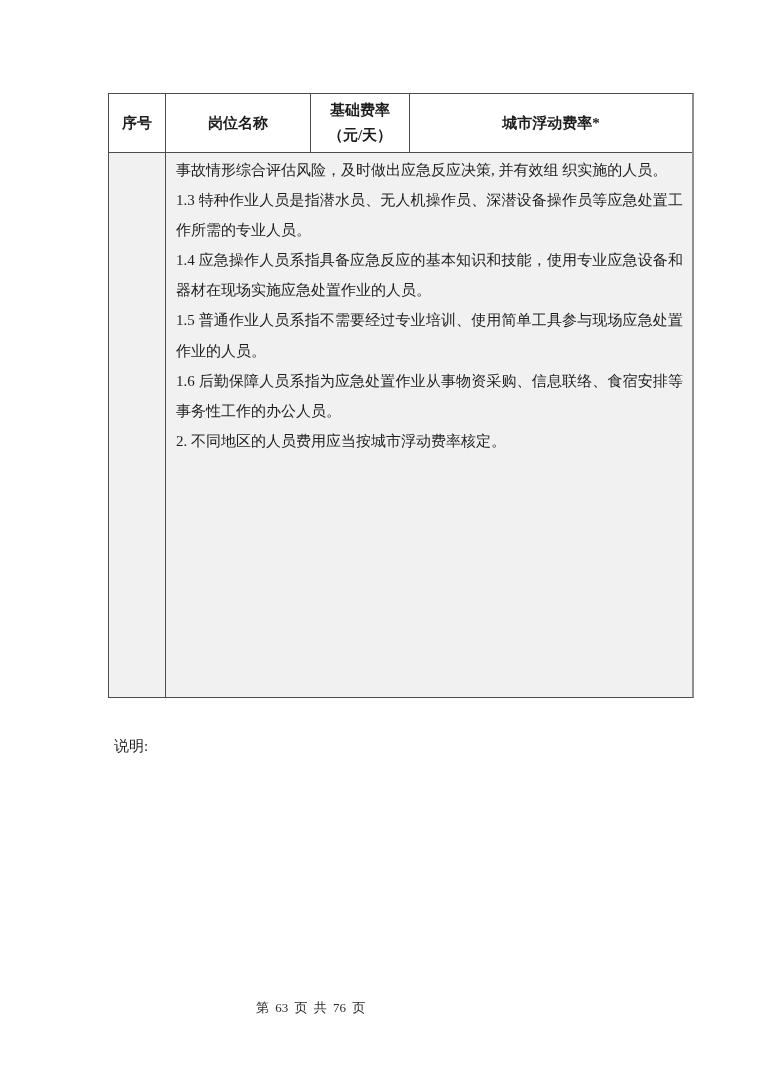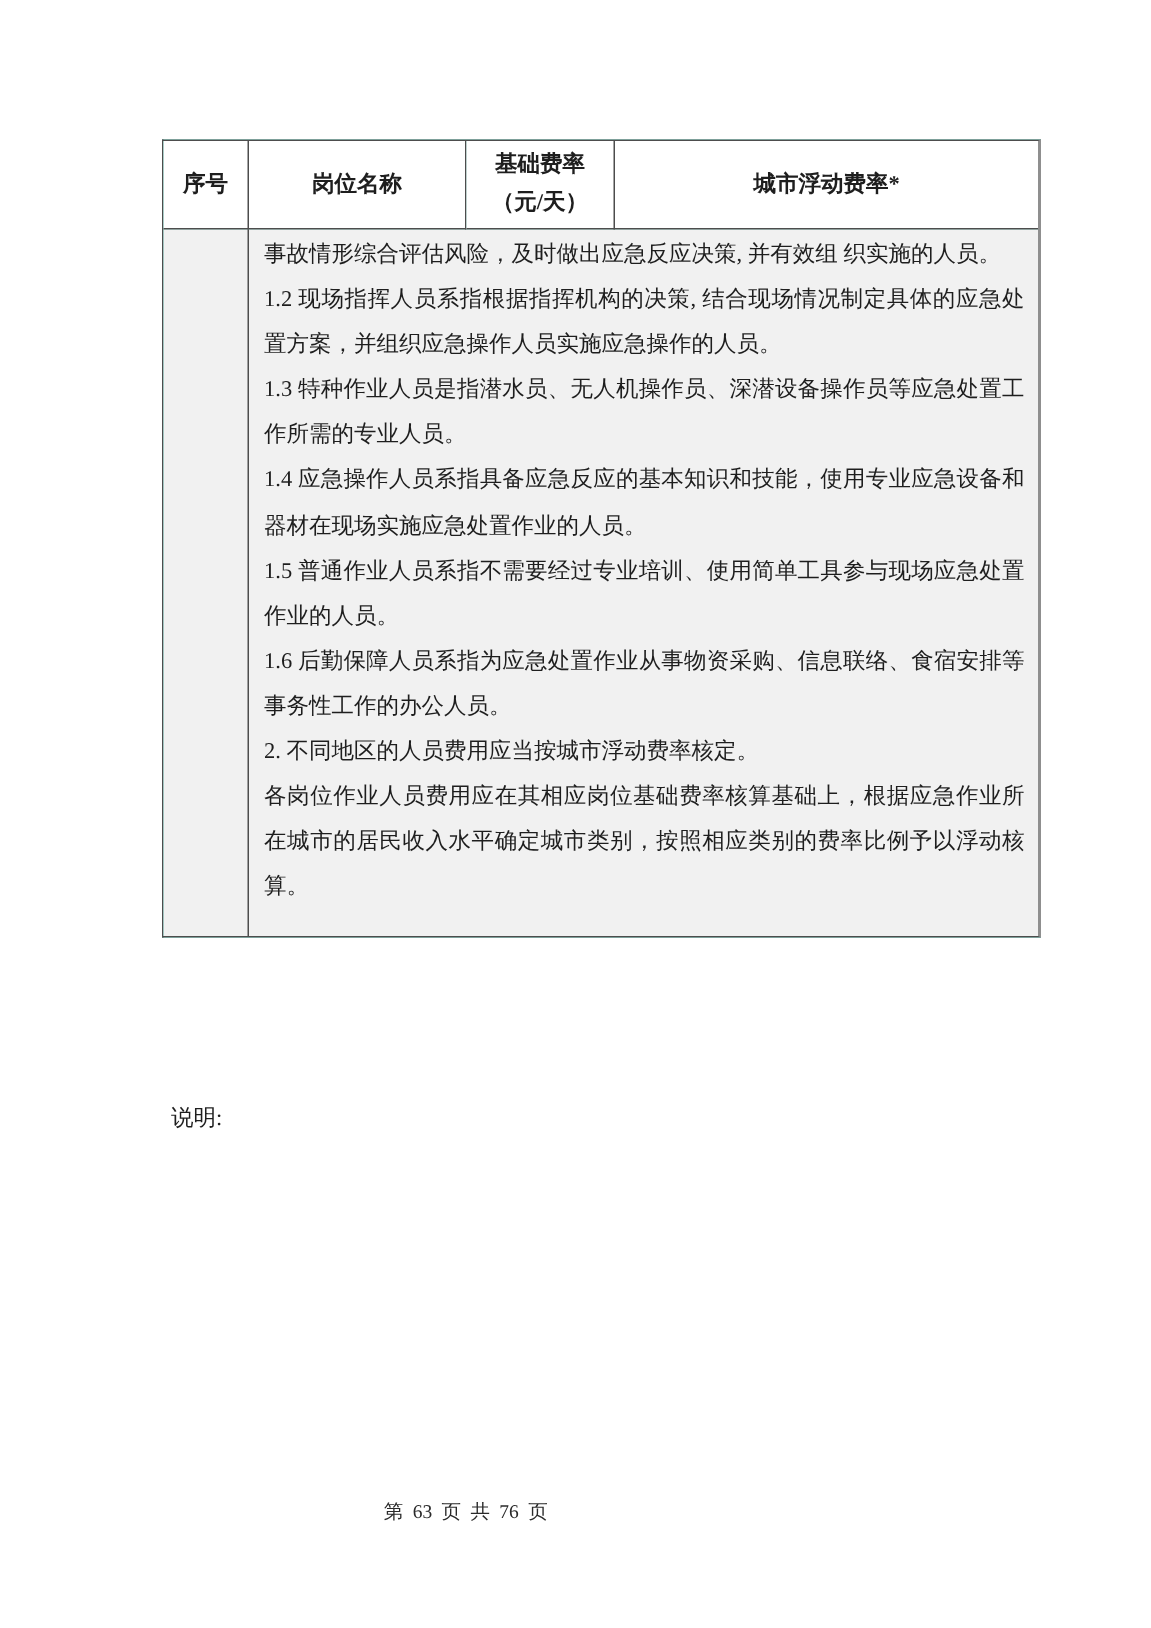--- a/index.html
+++ b/index.html
@@ -18,21 +18,21 @@
 
   
   .rate-table {
     position: absolute;
     left: 108px;
     top: 93px;
     width: 586px;
     box-sizing: border-box;
     border: 1px solid #4d4d4d;
     border-right: 2px solid #8f8f8f;
-    background: #5eead4;
+    background: #1d4ed8;
   }
   .header-row {
     display: grid;
     grid-template-columns: 57px 145px 99px 1fr;
     height: 59px;
     box-sizing: border-box;
   }
   .header-cell {
     box-sizing: border-box;
     border-right: 1px solid #4d4d4d;
@@ -45,21 +45,21 @@
     font-size: 15px;
     background: #ffffff;
     line-height: 25px;
   }
   .header-cell:last-child {
     border-right: none;
   }
   .body-row {
     display: grid;
     grid-template-columns: 57px 1fr;
-    height: 471px;
+    height: 544px;
     box-sizing: border-box;
     background: #f1f1f1;
   }
   .body-serial-cell {
     box-sizing: border-box;
     border-right: 1px solid #4d4d4d;
   }
   .body-content-cell {
     box-sizing: border-box;
     padding: 2px 9px 0 10px;
@@ -123,27 +123,25 @@
       </div>
       <div class="header-cell">
         <span>城市浮动费率*</span>
       </div>
     </div>
 
     <div class="body-row">
       <div class="body-serial-cell"></div>
       <div class="body-content-cell">
         <p>事故情形综合评估风险，及时做出应急反应决策, 并有效组 织实施的人员。</p>
-        <p>1.2 现场指挥人员系指根据指挥机构的决策, 结合现场情况制定具体的应急处置方案，并组织应急操作人员实施应急操作的人员。</p>
         <p>1.3 特种作业人员是指潜水员、无人机操作员、深潜设备操作员等应急处置工作所需的专业人员。</p>
         <p>1.4 应急操作人员系指具备应急反应的基本知识和技能，使用专业应急设备和器材在现场实施应急处置作业的人员。</p>
         <p>1.5 普通作业人员系指不需要经过专业培训、使用简单工具参与现场应急处置作业的人员。</p>
         <p>1.6 后勤保障人员系指为应急处置作业从事物资采购、信息联络、食宿安排等事务性工作的办公人员。</p>
         <p class="bold">2.  不同地区的人员费用应当按城市浮动费率核定。</p>
-        <p>各岗位作业人员费用应在其相应岗位基础费率核算基础上，根据应急作业所在城市的居民收入水平确定城市类别，按照相应类别的费率比例予以浮动核算。</p>
       </div>
     </div>
   </div>
 
   <div class="notes">
     <div class="line">说明:</div>
   </div>
 
   <div class="footer">第 63 页 共 76 页</div>
 

